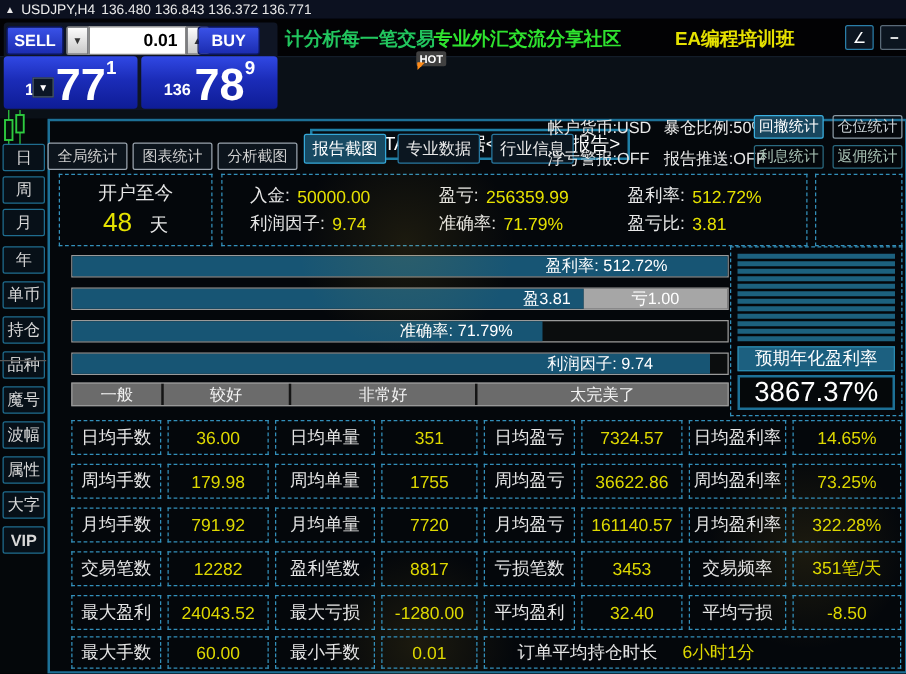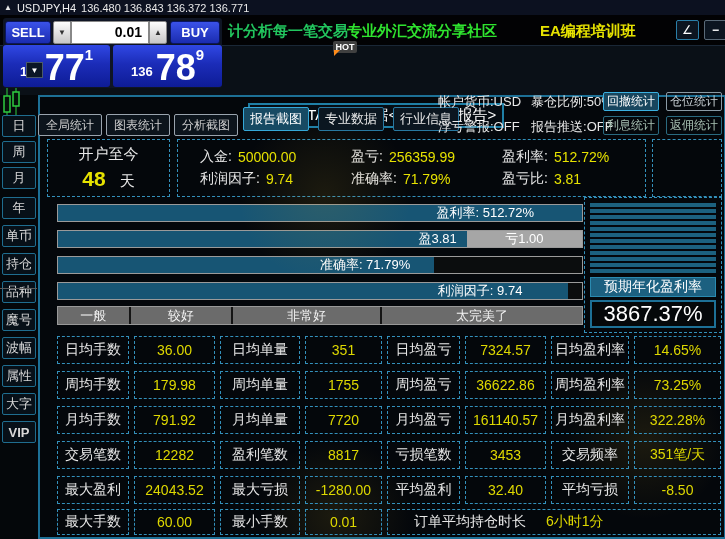--- a/index.html
+++ b/index.html
@@ -34,21 +34,21 @@
   .stat-btn { height:19px; font-size:12px; display:flex; align-items:center; justify-content:center; border-radius:2px; background:transparent; border:1px solid #2a6a80; color:#a9c2b4; }
   .stat-btn.b0 { background:#18465e; border-color:#3bb0e0; color:#fff; }
   .stat-btn.b1 { border-color:#8a9aa5; color:#c9d1d5; }
   .hot-badge { position:absolute; left:333px; top:41px; width:24px; height:12px; background:#404040; color:#fff; font-size:9px; font-weight:bold; display:flex; align-items:center; justify-content:center; border-radius:2px; z-index:40; }
   .hot-badge:after { content:""; position:absolute; left:1px; bottom:-3px; border:3px solid transparent; border-top-color:#ff8c1a; border-left-color:#ff8c1a; width:0; height:0; }
 
   
   .trade-panel { position:absolute; left:3px; top:18px; width:219px; height:70px; background:#0f1524; z-index:10; border-radius:3px; }
   .tp-btn { position:absolute; top:3px; height:23px; background:linear-gradient(180deg,#3a52e8,#1b2cb0); border:1px solid #0a1560; color:#fff; font-size:13px; font-weight:bold; display:flex; align-items:center; justify-content:center; border-radius:3px; }
   .tp-sell { left:2px; width:46px; }
-  .tp-buy { left:167px; width:50px; }
+  .tp-buy { left:155px; width:50px; }
   .tp-step { position:absolute; top:3px; height:23px; background:linear-gradient(180deg,#fdfdfd,#c8c8c8); border:1px solid #888; color:#333; font-size:8px; display:flex; align-items:center; justify-content:center; }
   .tp-down { left:50px; width:18px; border-radius:2px 0 0 2px; }
   .tp-up { left:146px; width:18px; border-radius:0 2px 2px 0; }
   .tp-vol { position:absolute; left:68px; top:3px; width:78px; height:23px; background:#fff; border:1px solid #888; color:#000; font-size:14px; font-weight:bold; text-align:right; padding-right:6px; line-height:21px; }
   .price-box { position:absolute; top:27px; height:42px; background:linear-gradient(180deg,#3048e4,#1b2cb8 45%,#0e1c96); border-radius:3px; color:#fff; display:flex; align-items:flex-end; justify-content:center; padding-bottom:4px; }
   .price-sell { left:0px; width:107px; }
   .price-buy { left:110px; width:109px; }
   .pp { font-size:13px; font-weight:bold; margin-right:3px; margin-bottom:4px; }
   .pb { font-size:36px; font-weight:bold; line-height:0.82; }
   .ps { font-size:15px; font-weight:bold; align-self:flex-start; margin-top:1px; }
@@ -60,21 +60,21 @@
   .side-btn { position:absolute; left:2px; width:34px; height:22px; border:1px solid #1f6d8f; background:#071018; color:#d8d8d8; font-size:13px; display:flex; align-items:center; justify-content:center; border-radius:2px; }
   .side-sep { position:absolute; left:0; top:193px; width:37px; height:1px; background:#5a5a5a; }
 
   
   .main-panel { position:absolute; left:38px; top:95px; width:687px; height:444px; background:#04070b; border:2px solid #1d7096; border-right-width:1px; }
   .title-box { position:absolute; left:248px; top:103px; width:256px; height:25px; border:2px solid #1f7fa6; color:#fff; font-size:15px; display:flex; align-items:center; justify-content:center; background:#060c12; z-index:3; }
   .dashed-box { position:absolute; border:1px dashed #3390bb; }
   .age-box { left:47px; top:139px; width:123px; height:58px; display:flex; flex-direction:column; align-items:center; justify-content:center; gap:3px; }
   .age-label { color:#e8e8e8; font-size:15px; }
   .age-line { display:flex; align-items:baseline; gap:14px; }
-  .age-value { color:#e6e200; font-size:21px; font-weight:bold; }
+  .age-value { color:#e6e200; font-size:21px; font-weight:normal; }
   .age-unit { color:#e8e8e8; font-size:15px; }
   .stats-box { left:177px; top:139px; width:469px; height:58px; display:grid; grid-auto-flow:column; grid-template-rows:1fr 1fr; grid-template-columns:1fr 1fr 1fr; padding:6px 0 6px 22px; column-gap:8px; }
   .stat-cell { display:flex; align-items:center; gap:6px; font-size:14px; white-space:nowrap; }
   .stat-cell .lbl { color:#e8e8e8; }
   .stat-cell .val { color:#e6e200; }
   .empty-box { left:652px; top:139px; width:70px; height:58px; }
 
   
   .bars-area { position:absolute; left:57px; top:204px; width:526px; height:122px; }
   .bar { position:absolute; left:0; width:526px; height:18px; border:1px solid #9a9a9a; background:#0b0d0e; display:flex; }

